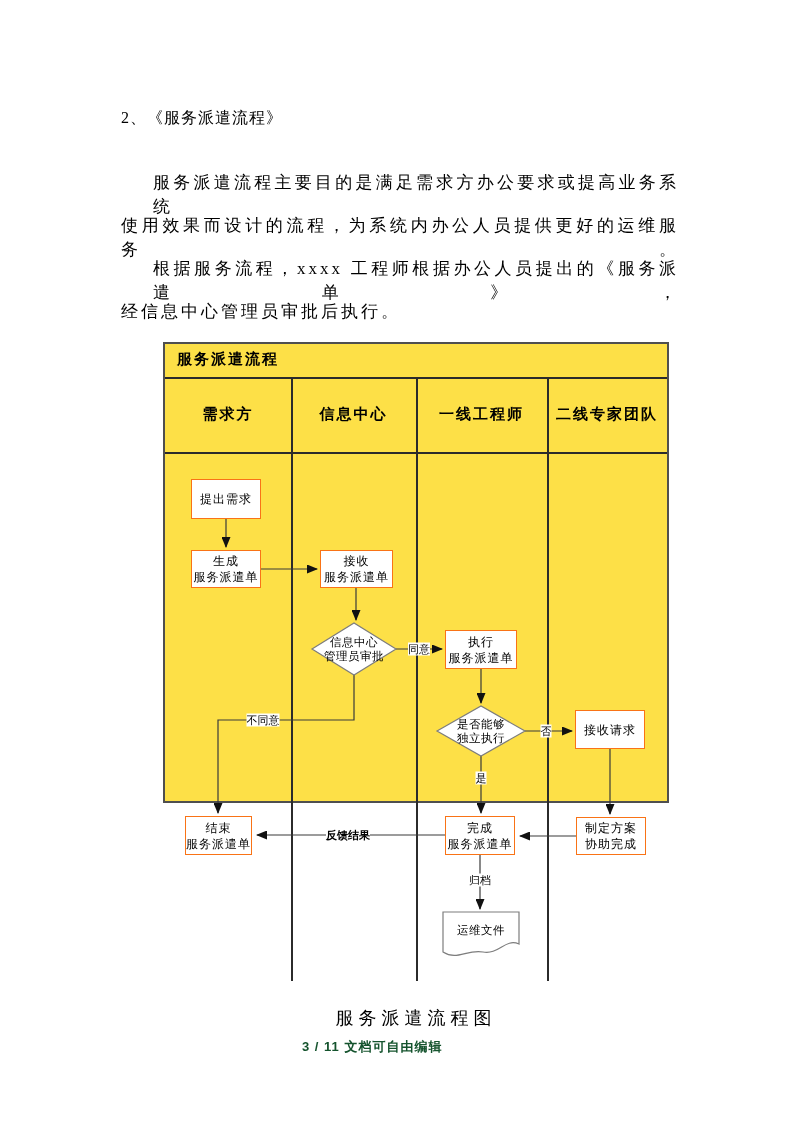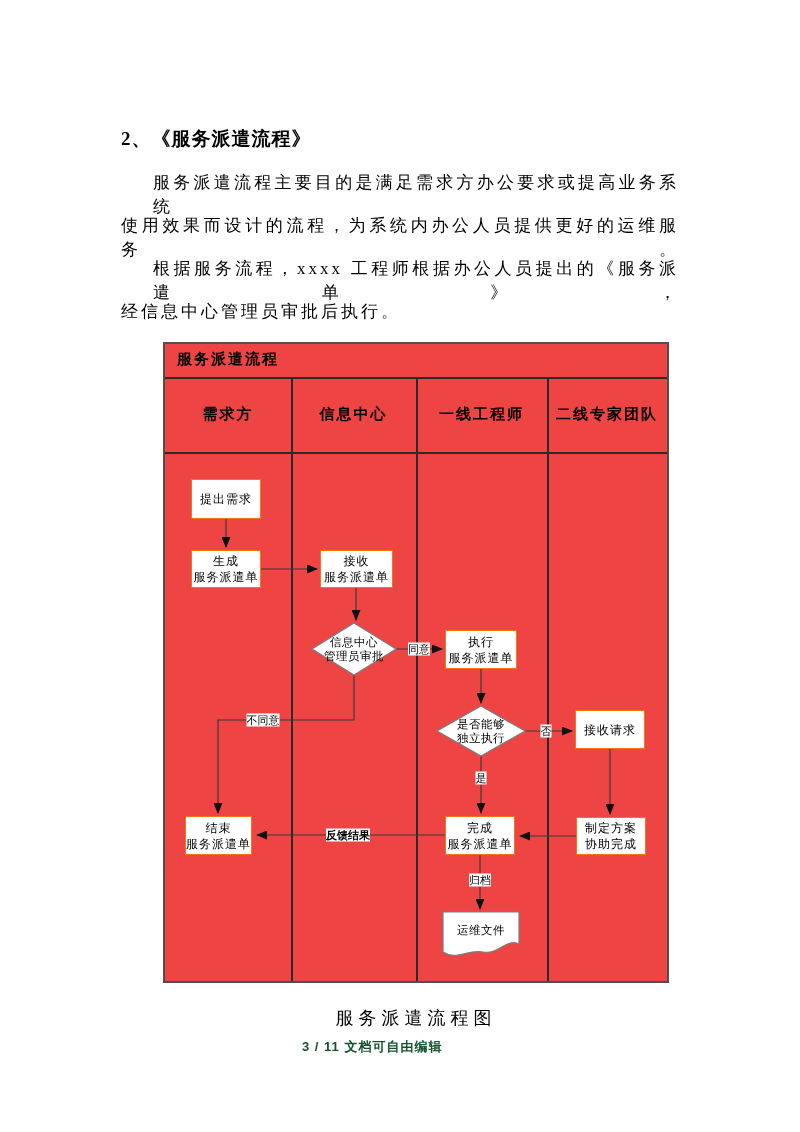--- a/index.html
+++ b/index.html
@@ -4,33 +4,33 @@
 <style>
   html,body{margin:0;padding:0;}
   body{
     width:800px;height:1132px;position:relative;background:#ffffff;
     font-family:"Liberation Serif","DejaVu Serif",serif;color:#000;
     overflow:hidden;
   }
   .abs{position:absolute;}
   
   .doc-heading{
-    left:121px;top:126px;width:560px;font-size:19px;font-weight:bold;
+    left:121px;top:108px;width:560px;font-size:16px;font-weight:normal;
     letter-spacing:1px;
   }
   .para-line{
     left:121px;width:558px;font-size:17px;letter-spacing:3px;line-height:24px;
     text-align:justify;text-align-last:justify;
   }
   .para-line.indent{padding-left:32px;width:526px;}
   .para-line.last{text-align-last:left;}
   .p1l1{top:171px;} .p1l2{top:214px;} .p2l1{top:257px;} .p2l2{top:300px;}
   
   .chart{
-    left:163px;top:342px;width:506px;height:641px;background:#ef4444;
+    left:163px;top:342px;width:506px;height:461px;background:#fde047;
     border:2px solid #4f4f4f;box-sizing:border-box;
   }
   .chart-inner{position:absolute;left:0;top:0;width:502px;height:637px;}
   .chart-title{
     left:12px;top:6px;font-size:15px;font-weight:bold;letter-spacing:2px;
   }
   .hline{left:0;width:502px;height:0;border-top:2px solid #2b2b2b;}
   .hline.t{top:33px;} .hline.h{top:108px;}
   .vline{top:33px;height:604px;width:0;border-left:2px solid #2b2b2b;}
   .v1{left:126px;} .v2{left:251px;} .v3{left:382px;}

